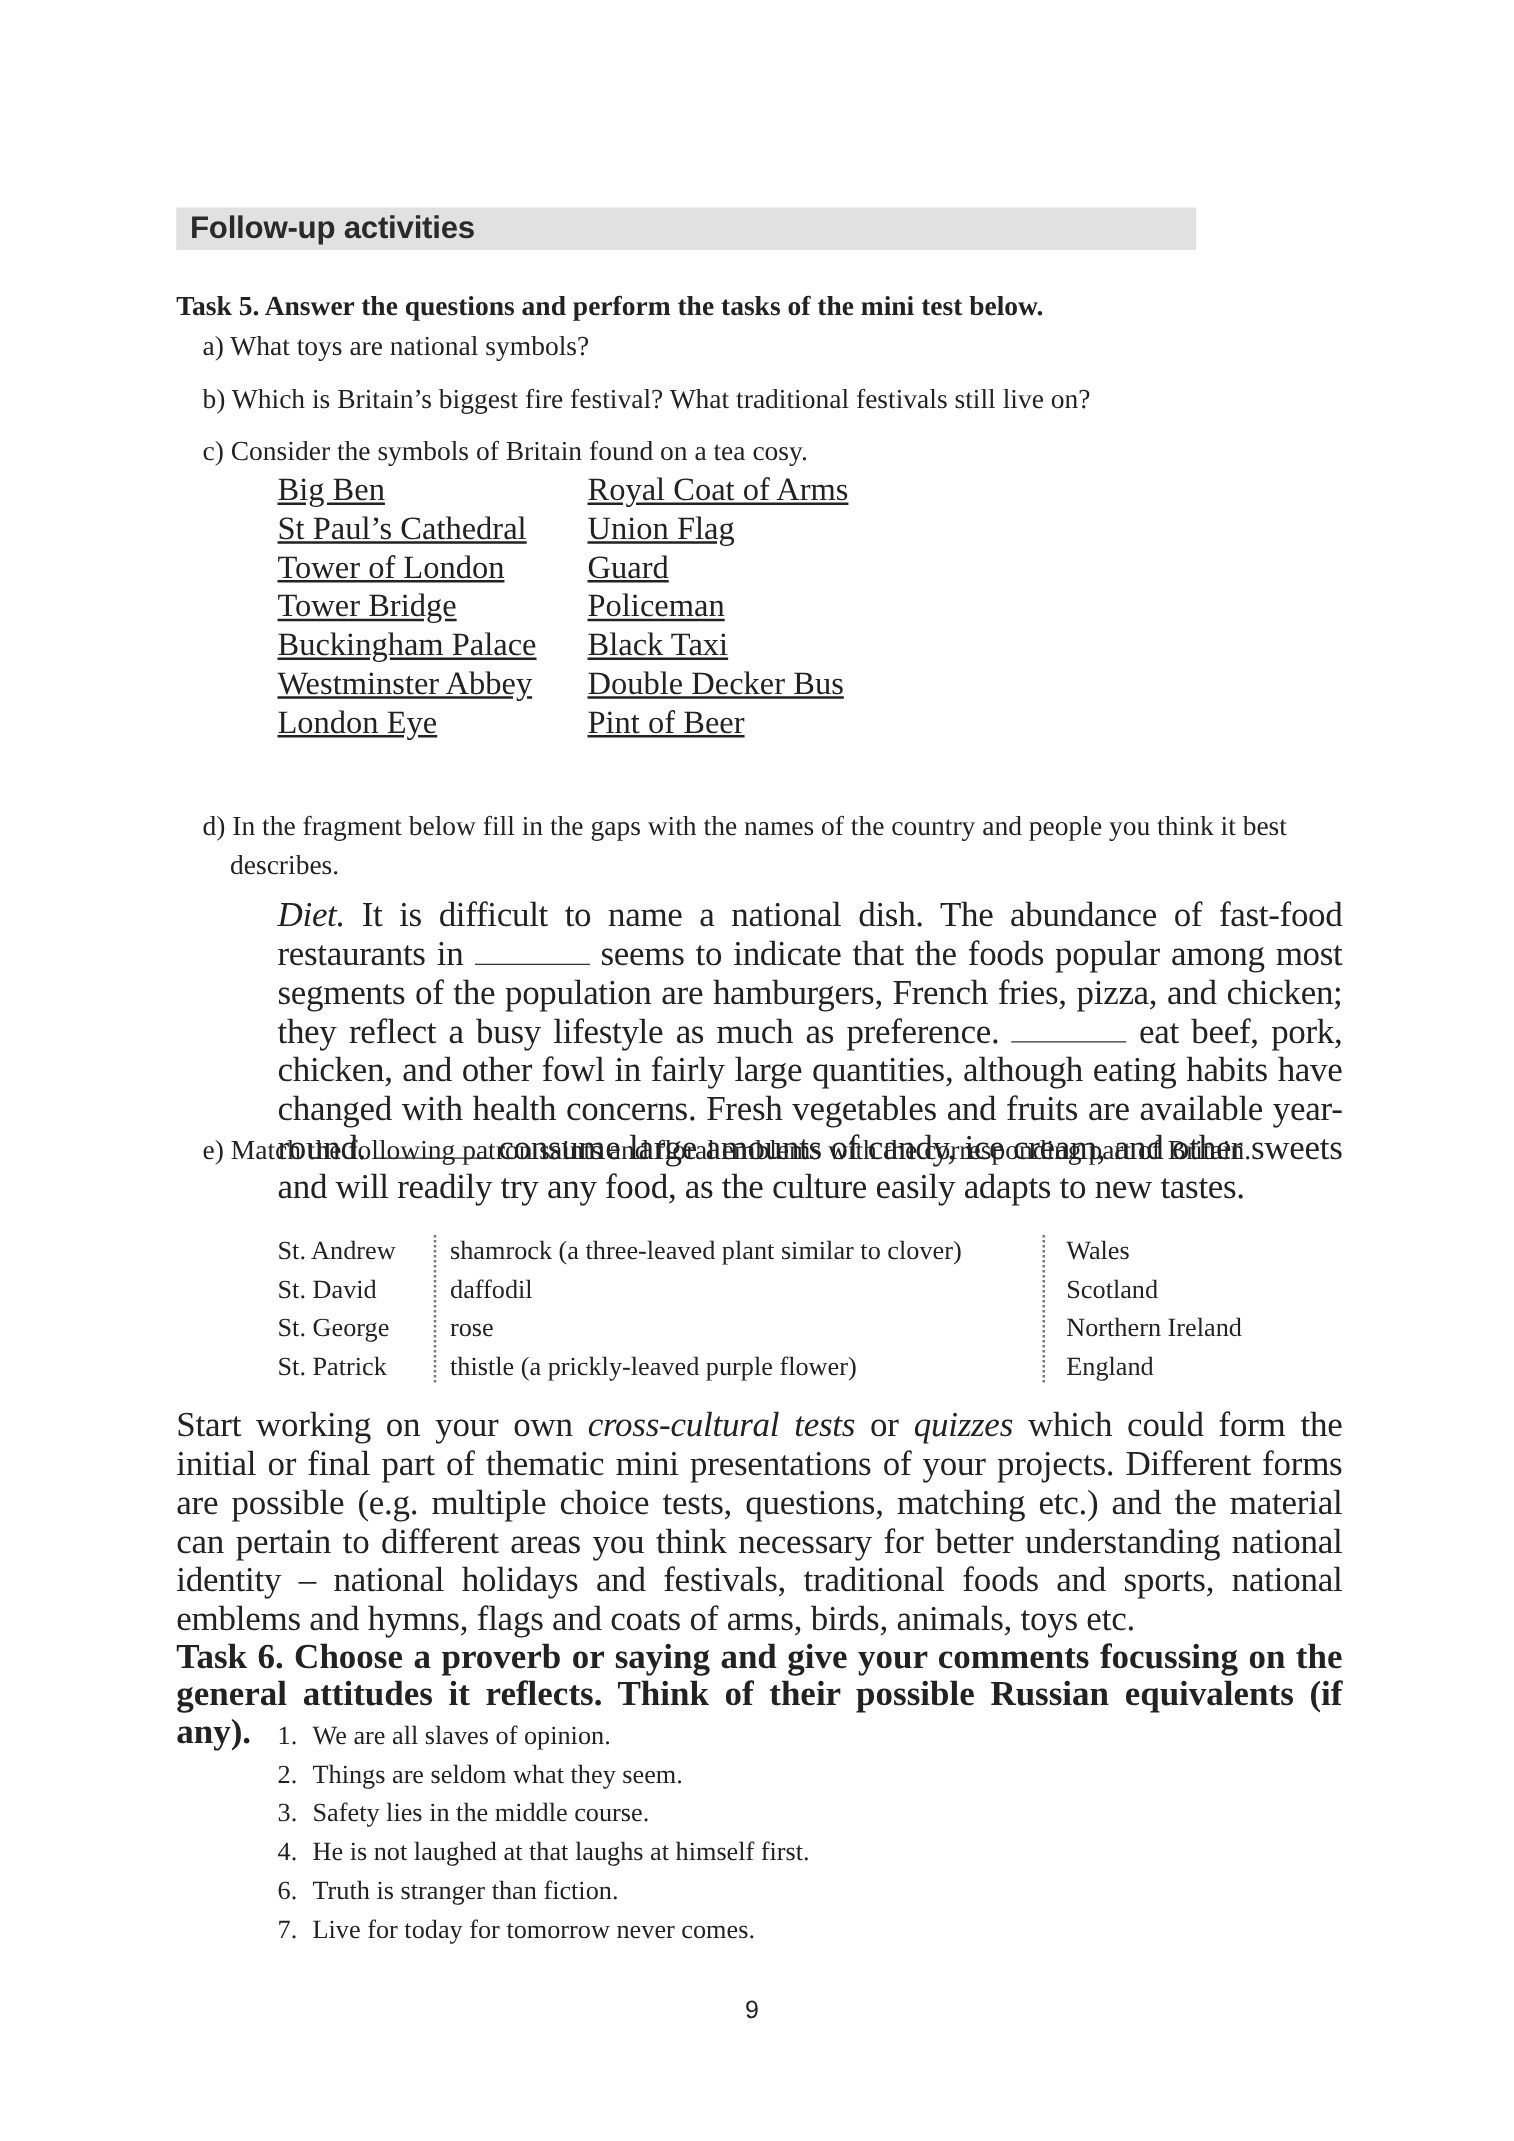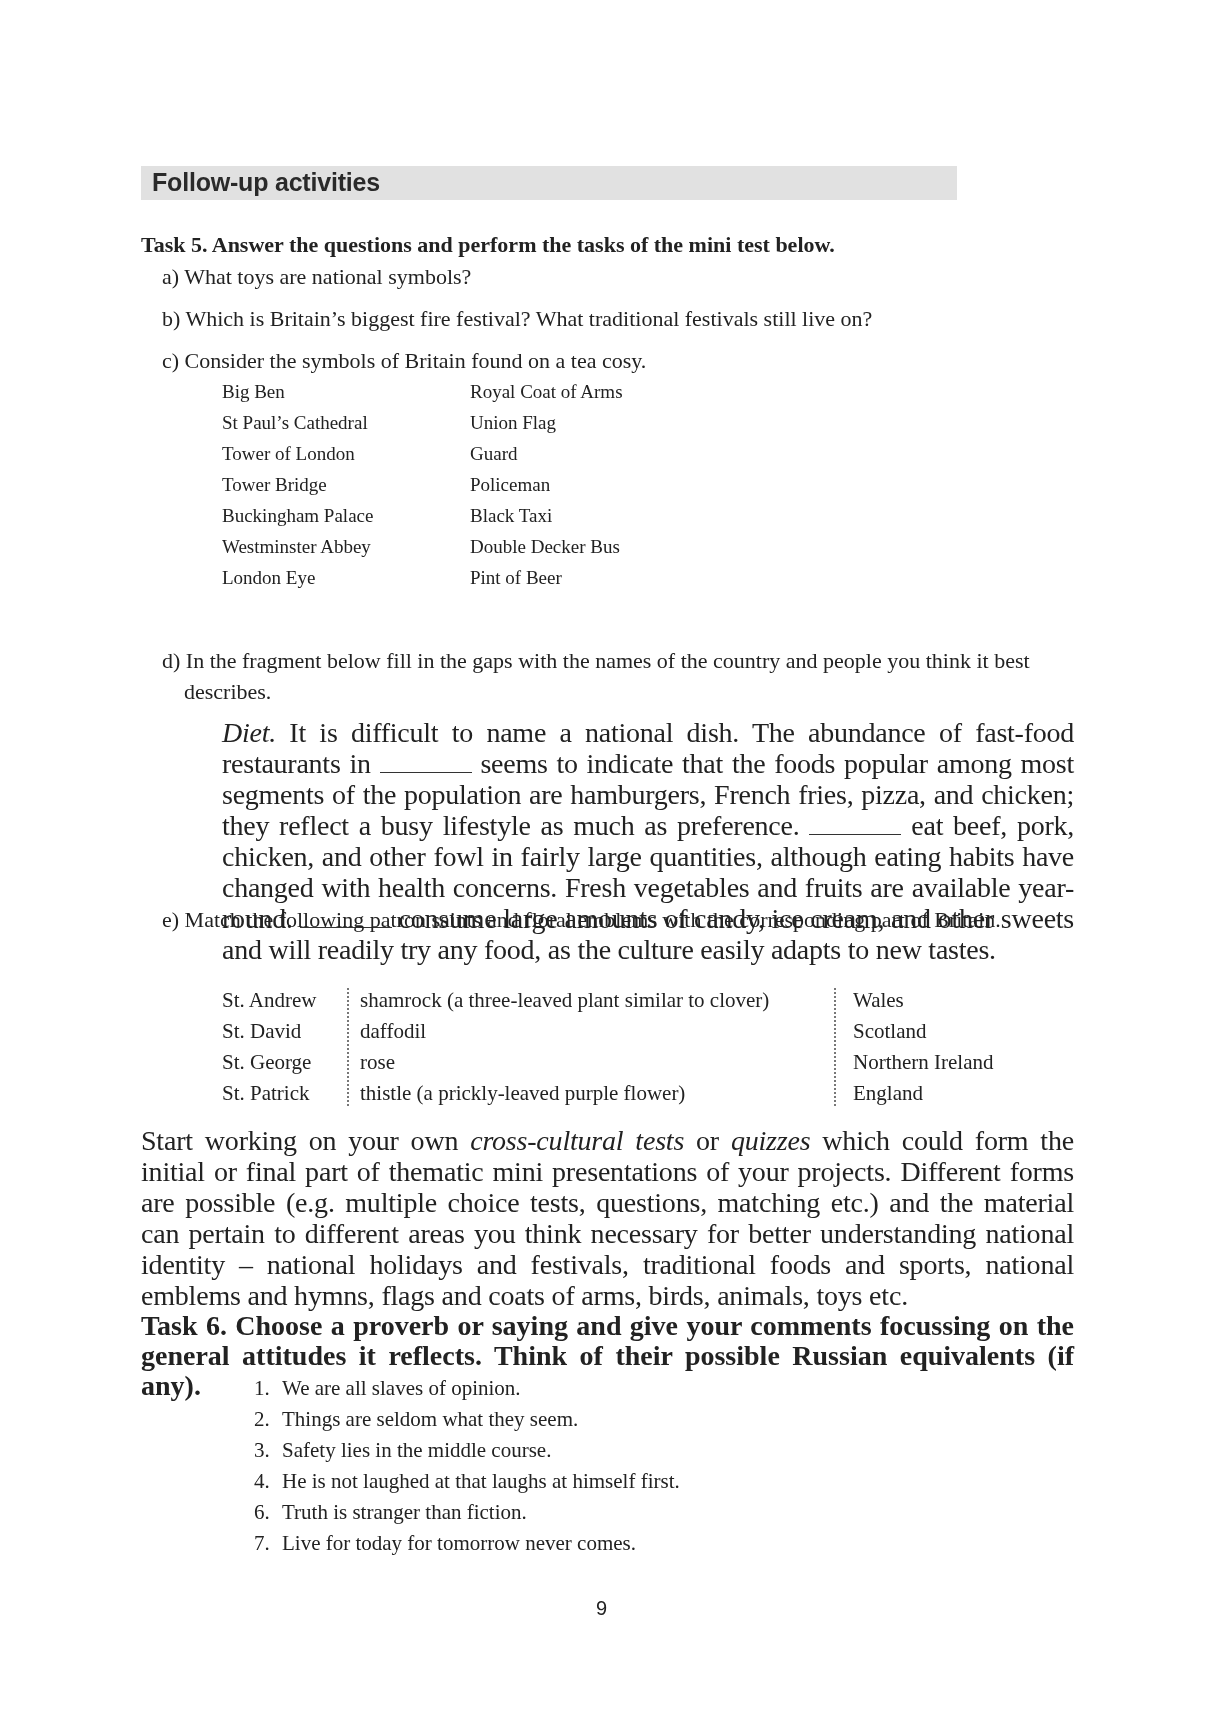--- a/index.html
+++ b/index.html
@@ -7,27 +7,27 @@
          font-family: "Liberation Serif", serif; color: #222; }
   .page { position: absolute; left: 0; top: 0; width: 1211px; height: 1713px; }
   .banner { position: absolute; left: 141px; top: 166px; width: 816px; height: 34px;
             background: #e1e1e1; }
   .banner span { position: absolute; left: 11px; top: 2px; font-family: "Liberation Sans", sans-serif;
                  font-weight: bold; font-size: 25px; color: #2a2a2a; letter-spacing: -0.2px; }
   .abs { position: absolute; white-space: nowrap; font-size: 22px; line-height: 31px; }
   .bold { font-weight: bold; }
   .ital { font-style: italic; }
   .para { position: absolute; font-size: 28px; line-height: 31px; text-align: justify; }
-  .sym-col { position: absolute; font-size: 19px; line-height: 31px; }
+  .sym-col { position: absolute; font-size: 26px; line-height: 31px; text-decoration: underline; }
   .sym-col div { height: 31px; white-space: nowrap; }
   .match-col { position: absolute; font-size: 21px; line-height: 31px; }
   .match-col div { height: 31px; white-space: nowrap; }
   .dotline { position: absolute; border-left: 2px dotted #777; }
   .proverbs { position: absolute; left: 222px; top: 1373px; font-size: 21px; line-height: 31px; }
-  .proverbs div { height: 31px; white-space: nowrap; margin-left: 32px; }
+  .proverbs div { height: 31px; white-space: nowrap; }
   .proverbs .num { display: inline-block; width: 28px; }
   .gap { display: inline-block; width: 92px; border-bottom: 1.5px solid #333; height: 18px; vertical-align: baseline; }
   .pagenum { position: absolute; left: 596px; top: 1597px; font-family: "Liberation Sans", sans-serif; font-size: 20px; }
 </style>
 </head>
 <body>
 
 <div class="page">
 
   <div class="banner">

